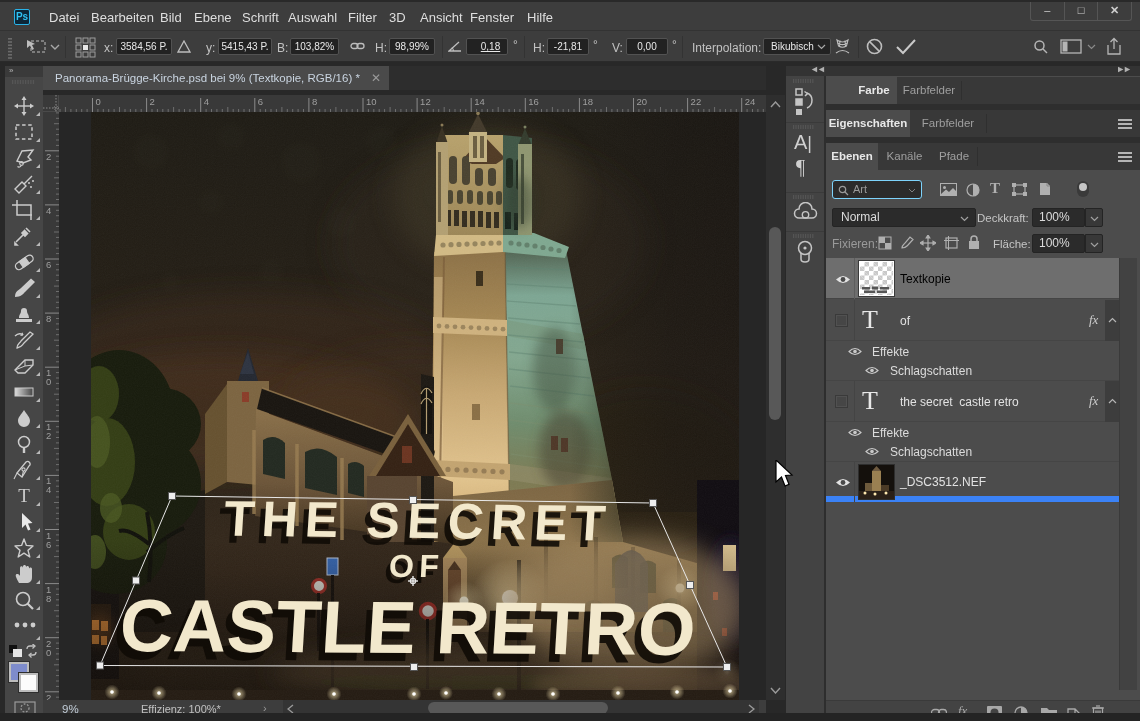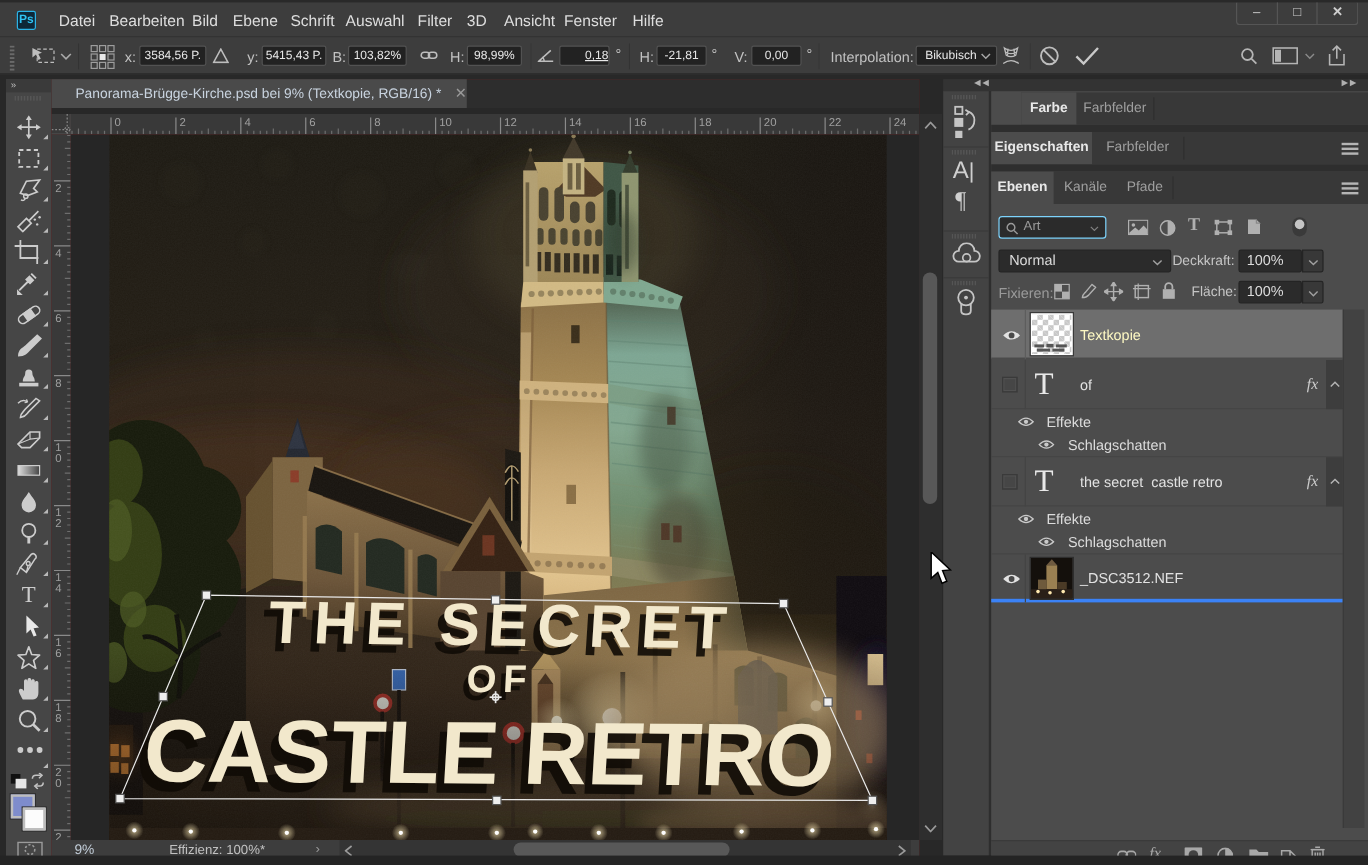--- a/index.html
+++ b/index.html
@@ -28,21 +28,21 @@
 .osep{position:absolute;top:5px;height:22px;width:1px;background:#4c4c4c;border-right:1px solid #333;}
 
 #toolbar{position:absolute;left:5px;top:66px;width:38px;height:655px;background:#464646;}
 #toolhead{position:absolute;left:0;top:0;width:38px;height:11px;background:#3a3a3a;
  color:#b5b5b5;font-size:8px;line-height:10px;padding-left:4px;letter-spacing:-1px;}
 .tool{position:absolute;left:0;width:38px;height:26px;}
 .tool svg{position:absolute;left:7px;top:4px;}
 .subtri{position:absolute;right:3px;bottom:2px;width:0;height:0;
  border-left:4px solid transparent;border-bottom:4px solid #b9b9b9;}
 
-#docarea{position:absolute;left:43px;top:66px;width:723px;height:651px;background:#7f1d1d;text-align:right;}
+#docarea{position:absolute;left:43px;top:66px;width:723px;height:651px;background:#84cc16;}
 #tabbar{position:absolute;left:0;top:0;width:723px;height:24px;background:#2d2d2d;}
 #doctab{position:absolute;left:0;top:0;width:346px;height:24px;background:#4a4a4a;
  color:#c9d4e0;font-size:11.5px;line-height:24px;padding-left:12px;}
 #doctab .x{color:#9a9a9a;margin-left:8px;font-size:12px;}
 #tabgap{position:absolute;left:0;top:24px;width:723px;height:5px;background:#282828;}
 
 #rcorner{position:absolute;left:0;top:29px;width:16px;height:17px;background:#393939;border-right:1px solid #4a4a4a;border-bottom:1px solid #4a4a4a;}
 #hruler{position:absolute;left:16px;top:29px;width:707px;height:17px;background:#393939;overflow:hidden;}
 #vruler{position:absolute;left:0;top:46px;width:16px;height:588px;background:#393939;overflow:hidden;}
 
@@ -145,21 +145,21 @@
           <rect x="7" y="2.5" width="7" height="5" rx="2.5"></rect>
         </g>
       </svg>
     <span class="olbl" style="left:375px">H:</span>
     <div class="fld" style="left:389px;width:46px;">98,99%</div>
     <div class="osep" style="left:442px"></div>
     <svg class="abs" style="left:448px;top:10px" width="14" height="11">
         <path d="M13 10 L1 10 L11 1" fill="none" stroke="#bdbdbd" stroke-width="1.3"></path>
         <path d="M5.5 10 A6 6 0 0 0 4 6.5" fill="none" stroke="#bdbdbd" stroke-width="1.1"></path>
       </svg>
-    <div class="fld" style="left:466px;width:42px;text-align:right;padding-left:7px;text-decoration:underline;">0,18</div>
+    <div class="fld" style="left:466px;width:42px;text-align:center;padding-left:7px;text-decoration:underline;">0,18</div>
     <span class="olbl" style="left:513px;top:7px;">°</span>
     <div class="osep" style="left:524px"></div>
     <span class="olbl" style="left:533px">H:</span>
     <div class="fld" style="left:547px;width:42px;">-21,81</div>
     <span class="olbl" style="left:593px;top:7px;">°</span>
     <span class="olbl" style="left:612px">V:</span>
     <div class="fld" style="left:626px;width:42px;">0,00</div>
     <span class="olbl" style="left:672px;top:7px;">°</span>
     <div class="osep" style="left:682px"></div>
     <span class="olbl" style="left:692px">Interpolation:</span>
@@ -1333,21 +1333,21 @@
             <svg class="abs" style="left:1px;top:24px" width="31" height="8">
                 <g fill="#555">
                   <rect x="1" y="1" width="8" height="2.5"></rect>
                   <rect x="11" y="0.5" width="6" height="3"></rect>
                   <rect x="19" y="1" width="9" height="2.5"></rect>
                   <rect x="3" y="4.5" width="11" height="2.5"></rect>
                   <rect x="16" y="4.5" width="10" height="2.5"></rect>
                 </g>
               </svg>
           </div>
-          <span class="abs" style="left:74px;top:14px;color:#fef9c3;">Textkopie</span>
+          <span class="abs" style="left:74px;top:14px;color:#000000;">Textkopie</span>
         </div>
 
         <div class="lrow" style="top:42px;height:41px;border-bottom:1px solid #454545;">
           <div class="abs" style="left:9px;top:14px;width:13px;height:13px;background:#464646;border:1px solid #3a3a3a;box-shadow:inset 0 0 0 1px #515151;"></div>
           <div class="abs" style="left:28px;top:0;width:1px;height:41px;background:#444;"></div>
           <div class="abs" style="left:36px;top:5px;color:#e8e8e8;font-size:26px;font-family:'Liberation Serif',serif;">T</div>
           <span class="abs" style="left:74px;top:14px;color:#e2e2e2;">of</span>
           <span class="abs" style="left:263px;top:12px;color:#cdcdcd;font-size:13px;font-style:italic;font-family:'Liberation Serif',serif;">fx</span>
           <div class="abs" style="left:279px;top:0;width:14px;height:41px;background:#3d3d3d;">
               <svg class="abs" style="left:3px;top:17px" width="9" height="6">
@@ -1393,21 +1393,21 @@
         </div>
         <div class="lrow" style="top:184px;height:19px;">
           <svg class="abs" style="left:39px;top:5px" width="14" height="9">
               <path d="M1 4.5 Q7 -1.5 13 4.5 Q7 10.5 1 4.5 Z" fill="none" stroke="#c9c9c9" stroke-width="1.1"></path>
               <circle cx="7" cy="4.5" r="1.8" fill="#c9c9c9"></circle>
             </svg>
           <span class="abs" style="left:64px;top:3px;color:#dcdcdc;">Schlagschatten</span>
         </div>
         <div class="abs" style="left:0;top:203px;width:293px;height:1px;background:#454545;"></div>
 
-        <div class="lrow" style="top:204px;height:40px;border-bottom:3px solid #3b82f6;">
+        <div class="lrow" style="top:204px;height:40px;border-bottom:6px solid #3b82f6;">
           <svg class="abs" style="left:9px;top:15px" width="16" height="11">
               <path d="M1 5.5 Q8 -1.5 15 5.5 Q8 12.5 1 5.5 Z" fill="#e2e2e2"></path>
               <circle cx="8" cy="5.5" r="2.4" fill="#4a4a4a"></circle>
             </svg>
           <div class="abs" style="left:28px;top:0;width:1px;height:40px;background:#444;"></div>
           <svg class="abs" style="left:33px;top:3px;outline:1px solid #2e2e2e;" width="35" height="34">
             <rect width="35" height="34" fill="#14100c"></rect>
             <rect x="13" y="6" width="9" height="20" fill="#9a8052"></rect>
             <path d="M13 6 L17.5 1 L22 6 Z" fill="#6e5a40"></path>
             <rect x="6" y="18" width="7" height="9" fill="#6e5a3c"></rect>

